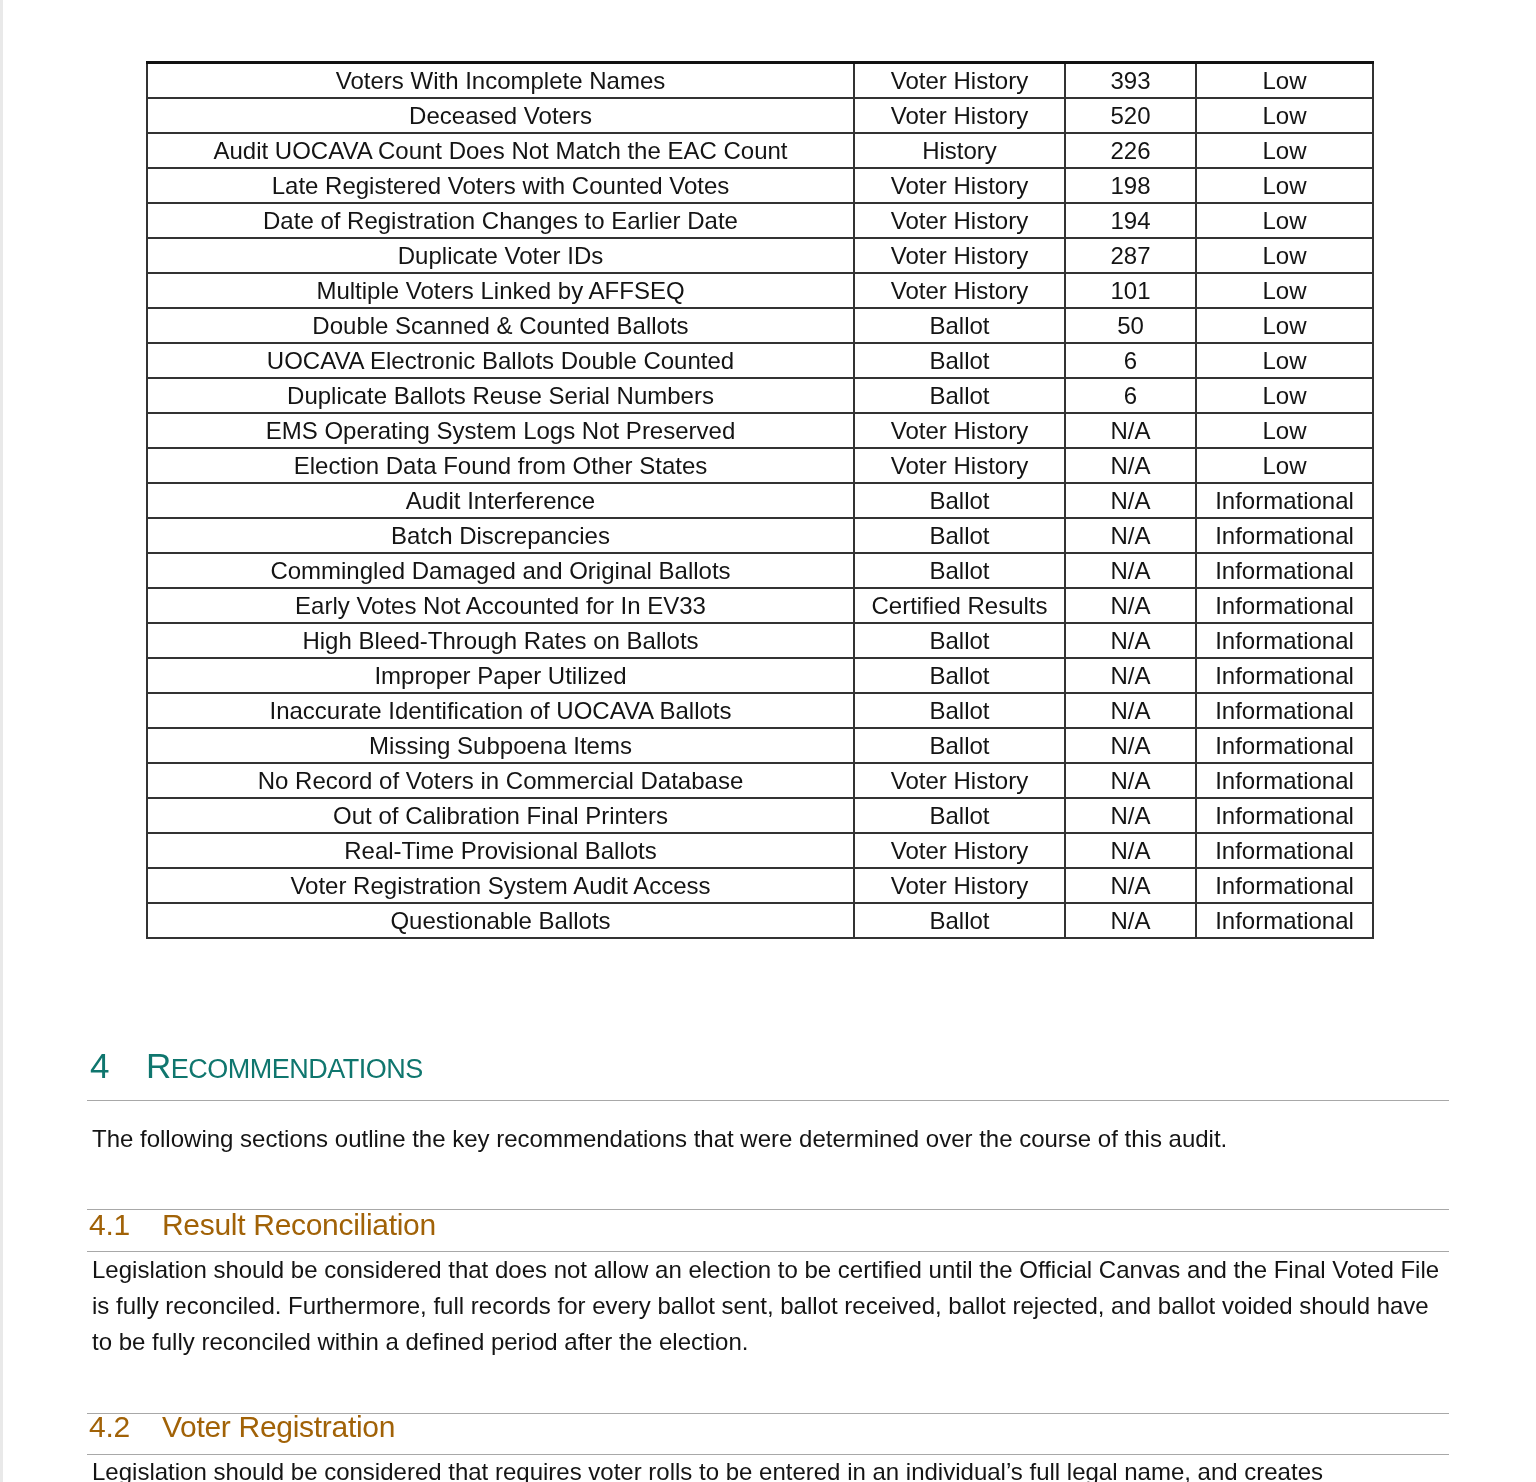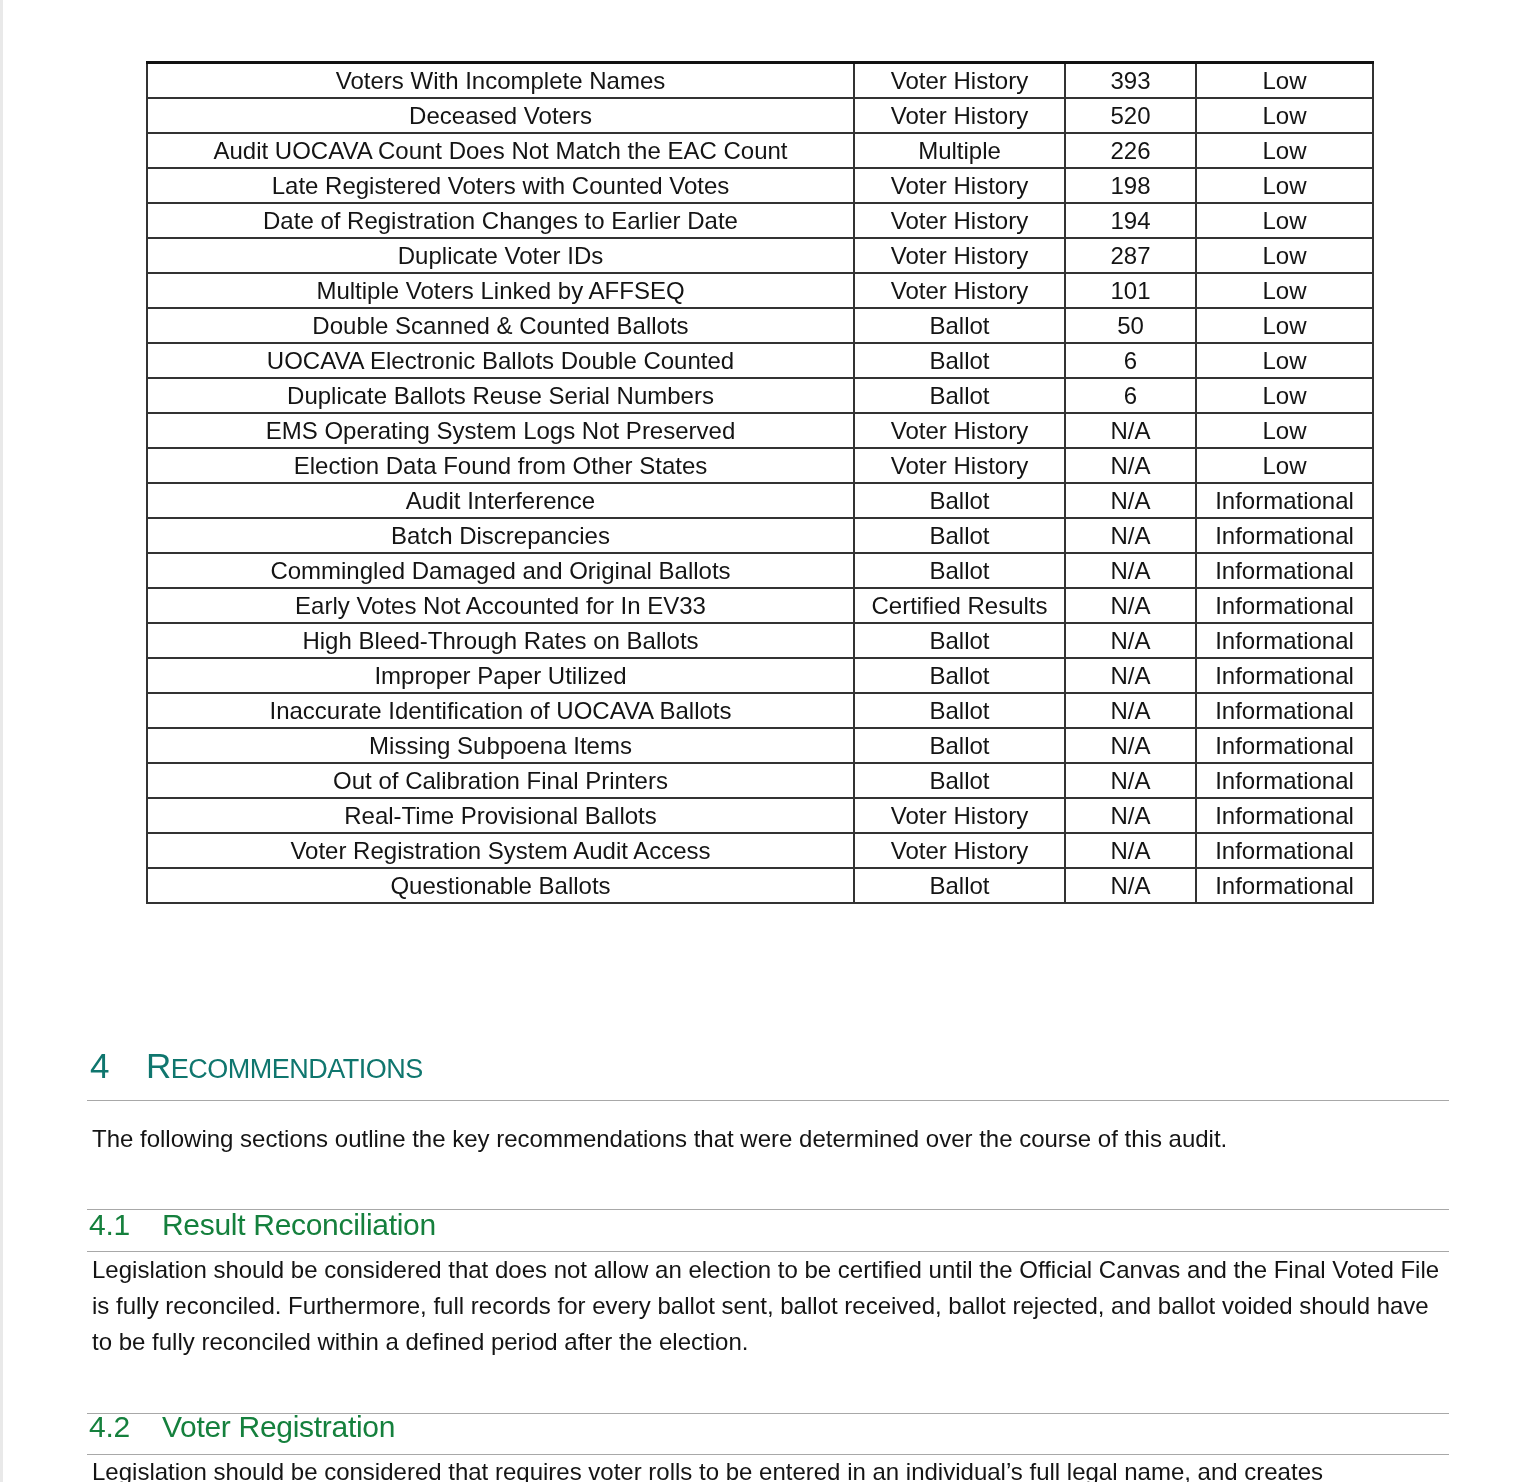--- a/index.html
+++ b/index.html
@@ -59,21 +59,21 @@
       left: 92px;
       font-size: 24px;
       line-height: 36px;
       color: #141414;
       width: 1350px;
     }
     .h2 {
       position: absolute;
       left: 89px;
       font-size: 30px;
-      color: #15803d;
+      color: #a16207;
       letter-spacing: -0.3px;
     }
     .h2 .num { display: inline-block; width: 73px; }
   </style>
 </head>
 <body>
 
 <div class="left-edge"></div>
 
 <table class="findings">
@@ -91,21 +91,21 @@
         <td>Low</td>
       </tr>
       <tr>
         <td>Deceased Voters</td>
         <td>Voter History</td>
         <td>520</td>
         <td>Low</td>
       </tr>
       <tr>
         <td>Audit UOCAVA Count Does Not Match the EAC Count</td>
-        <td>Multiple</td>
+        <td>History</td>
         <td>226</td>
         <td>Low</td>
       </tr>
       <tr>
         <td>Late Registered Voters with Counted Votes</td>
         <td>Voter History</td>
         <td>198</td>
         <td>Low</td>
       </tr>
       <tr>
@@ -194,20 +194,26 @@
       </tr>
       <tr>
         <td>Inaccurate Identification of UOCAVA Ballots</td>
         <td>Ballot</td>
         <td>N/A</td>
         <td>Informational</td>
       </tr>
       <tr>
         <td>Missing Subpoena Items</td>
         <td>Ballot</td>
+        <td>N/A</td>
+        <td>Informational</td>
+      </tr>
+      <tr>
+        <td>No Record of Voters in Commercial Database</td>
+        <td>Voter History</td>
         <td>N/A</td>
         <td>Informational</td>
       </tr>
       <tr>
         <td>Out of Calibration Final Printers</td>
         <td>Ballot</td>
         <td>N/A</td>
         <td>Informational</td>
       </tr>
       <tr>

